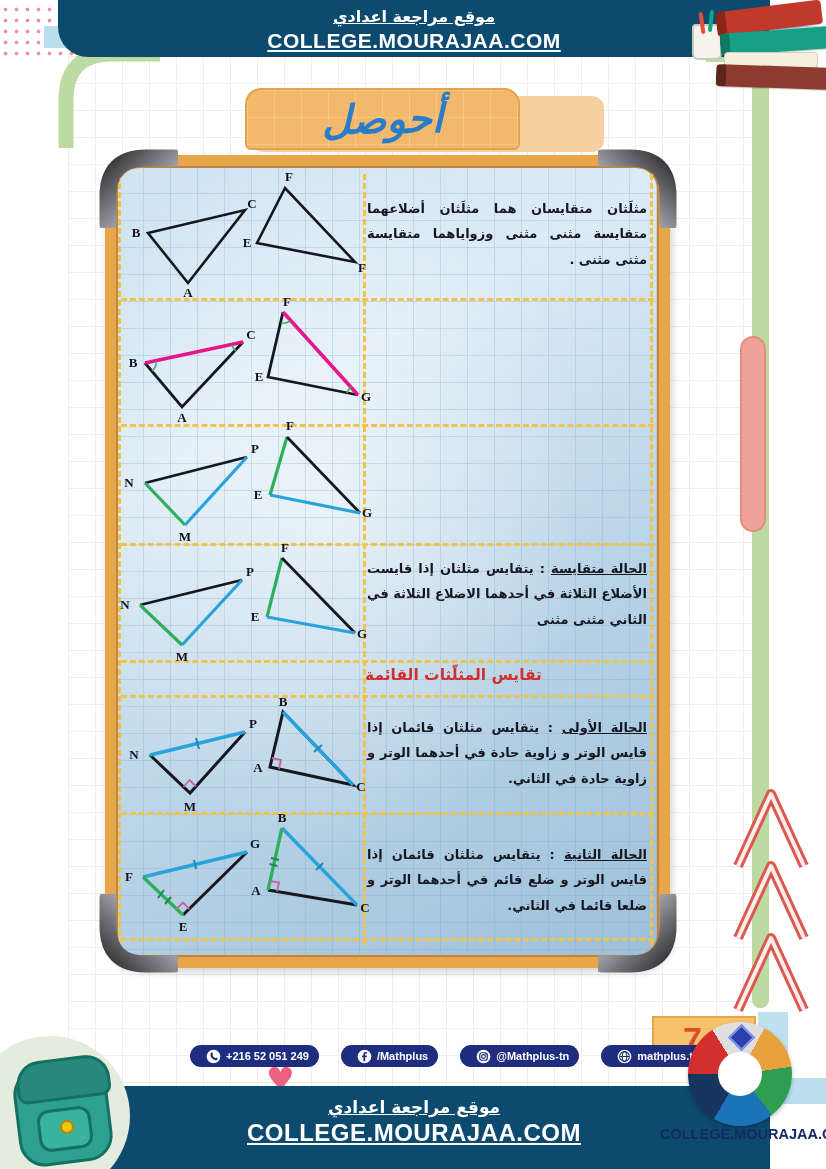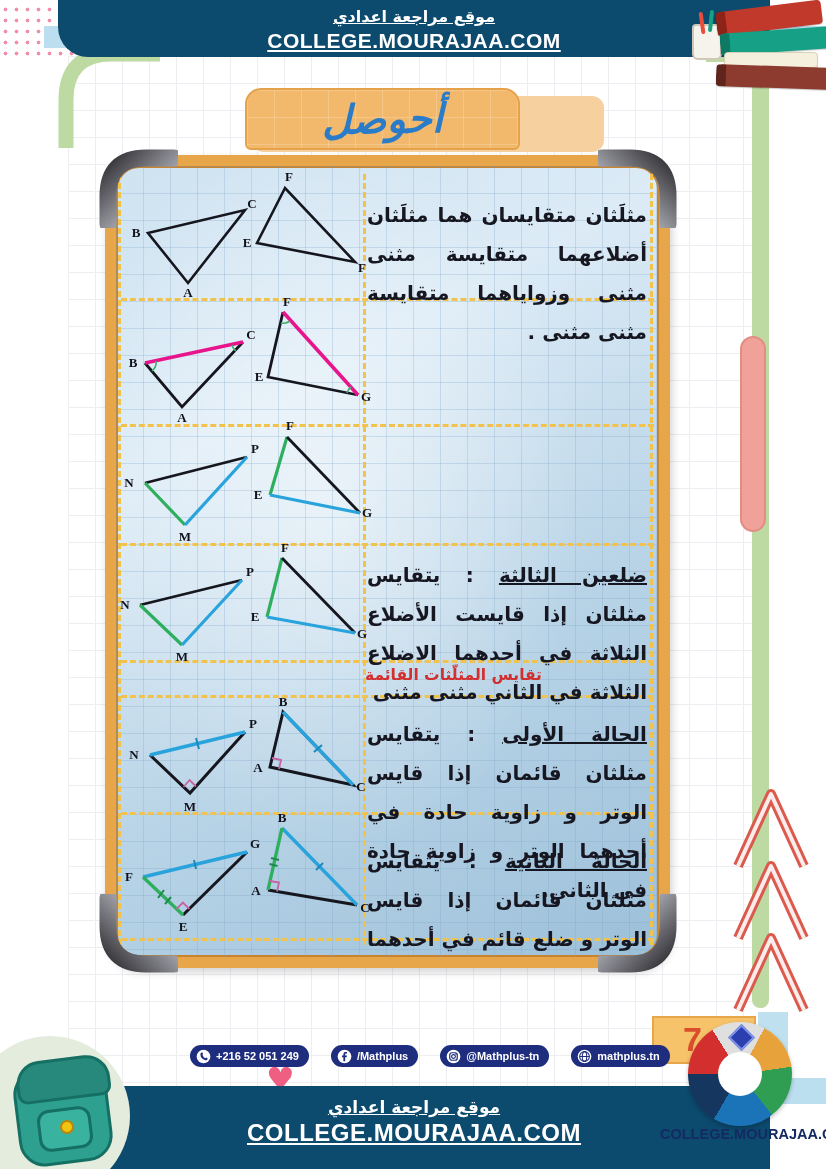--- a/index.html
+++ b/index.html
@@ -68,32 +68,32 @@
                      linear-gradient(90deg,rgba(125,165,200,.28) 1px,transparent 1px);
     background-size:27px 27px;}
   .cap{z-index:6;}
 
   
   .dash-h{position:absolute;left:5px;right:5px;height:0;border-top:3px dashed #f2c34c;}
   .dash-v{position:absolute;top:8px;bottom:12px;width:0;border-left:3px dashed #f2c34c;}
 
   
   .para{position:absolute;right:12px;width:280px;direction:rtl;text-align:justify;
-    text-align-last:right;color:#171722;font-size:20px;font-weight:bold;
+    text-align-last:right;color:#171722;font-size:13px;font-weight:bold;
     line-height:1.95;font-family:"DejaVu Sans",sans-serif;}
   .case-h{text-decoration:underline;}
   .section-title{position:absolute;right:14px;width:280px;direction:rtl;text-align:left;
     color:#d32f2f;font-size:15.5px;font-weight:bold;}
 
   svg text{font-family:"Liberation Serif",serif;font-weight:bold;font-size:13px;fill:#12121c;}
 
   
   .badges{left:190px;top:1045px;width:420px;height:24px;z-index:6;display:flex;gap:22px;}
   .badge{background:#1e2d7d;color:#fff;border-radius:12px;height:22px;display:flex;
-    align-items:center;gap:5px;padding:0 10px 0 6px;font-family:"Liberation Sans",sans-serif;
+    align-items:center;gap:5px;padding:0 10px 0 16px;font-family:"Liberation Sans",sans-serif;
     font-size:11px;font-weight:bold;white-space:nowrap;}
   .bicon{width:15px;height:15px;flex:0 0 15px;}
 
   
   .page-tab{left:652px;top:1016px;width:104px;height:48px;background:#f6c36b;
     border:2px solid #e8a64a;z-index:5;box-sizing:border-box;}
   .page-num{position:absolute;right:52px;top:2px;color:#d94f2b;font-size:34px;
     font-weight:bold;font-family:"Liberation Sans",sans-serif;}
   .blue-chip{left:758px;top:1012px;width:30px;height:58px;background:#bfe0ee;z-index:4;}
   .logo-ring{left:688px;top:1022px;width:104px;height:104px;border-radius:50%;z-index:7;
@@ -292,21 +292,21 @@
           <text x="166" y="656" text-anchor="middle">B</text>
           <text x="140" y="729" text-anchor="middle">A</text>
           <text x="249" y="746" text-anchor="middle">C</text>
         </g>
       </svg>
 
       <div class="para" style="top:30px;">
         <span>مثلَثان متقايسان هما مثلَثان أضلاعهما متقايسة مثنى مثنى وزواياهما متقايسة مثنى مثنى .</span>
       </div>
       <div class="para" style="top:390px;">
-        <span class="case-h">ضلعين الثالثة</span><span> : يتقايس مثلثان إذا قايست الأضلاع الثلاثة في أحدهما الاضلاع الثلاثة في الثاني مثنى مثنى</span>
+        <span class="case-h">الحالة متقايسة</span><span> : يتقايس مثلثان إذا قايست الأضلاع الثلاثة في أحدهما الاضلاع الثلاثة في الثاني مثنى مثنى</span>
       </div>
       <div class="section-title" style="top:500px;">تقايس المثلّثات القائمة</div>
       <div class="para" style="top:676px;">
         <span class="case-h">الحالة الثانية</span><span> : يتقايس مثلثان قائمان إذا قايس الوتر و ضلع قائم في أحدهما الوتر و ضلعا قائما في الثاني.</span>
       </div>
       <div class="para" style="top:549px;">
         <span class="case-h">الحالة الأولى</span><span> : يتقايس مثلثان قائمان إذا قايس الوتر و زاوية حادة في أحدهما الوتر و زاوية حادة في الثاني.</span>
       </div>
     </div>
   </div>

